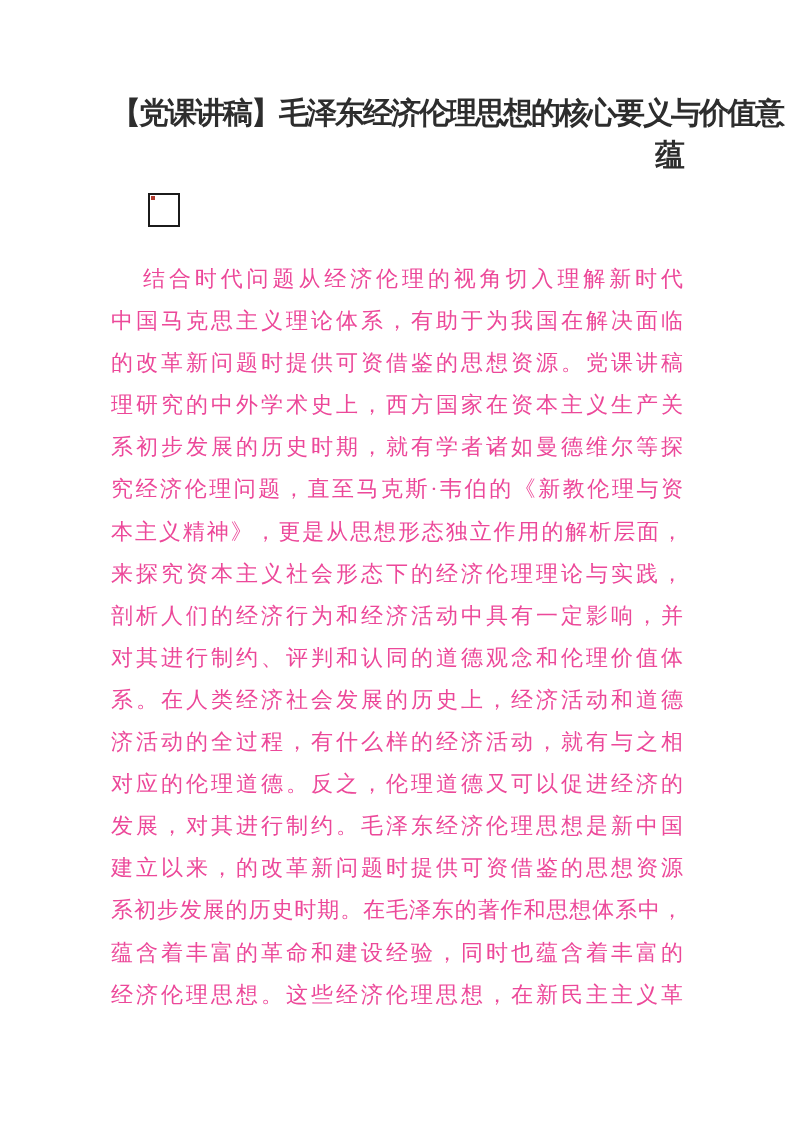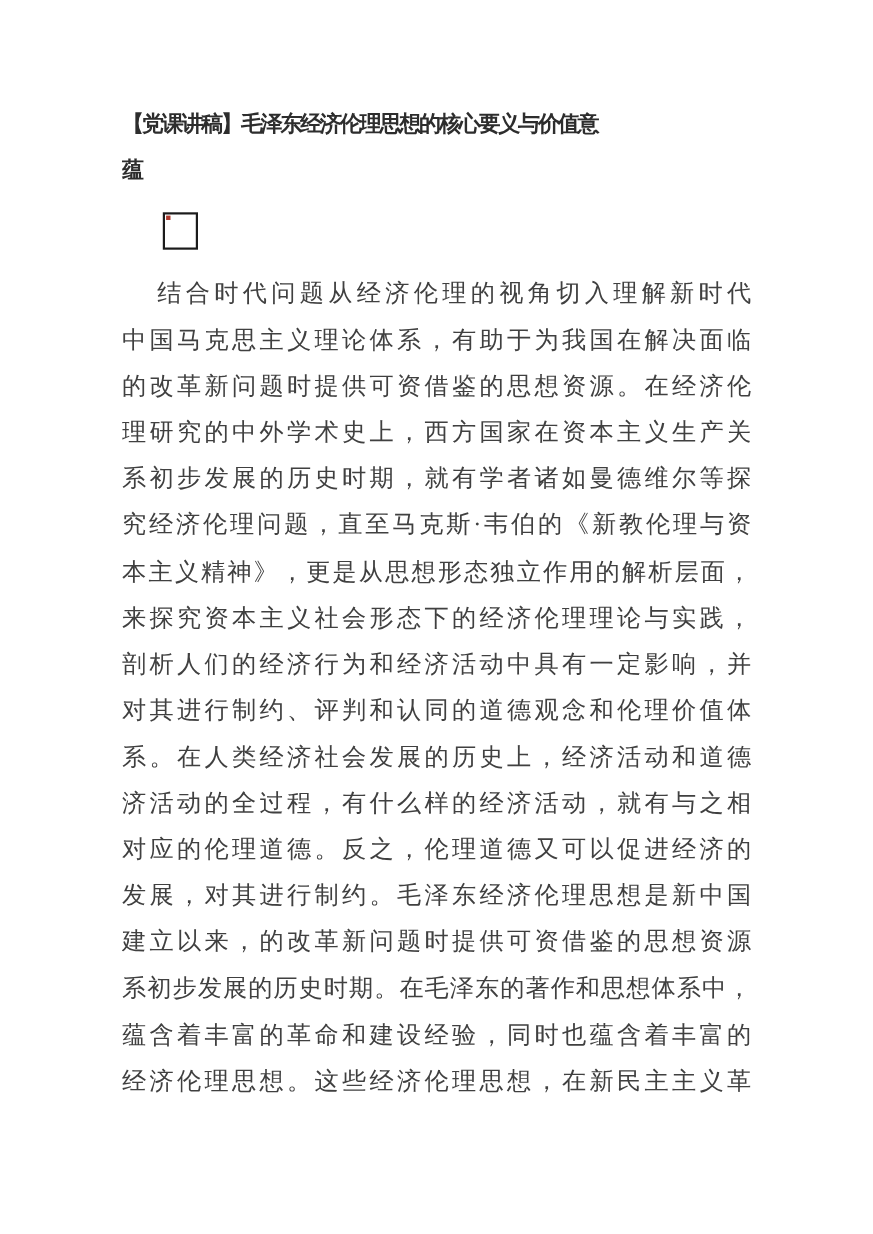--- a/index.html
+++ b/index.html
@@ -21,23 +21,23 @@
   .doc-title {
     margin: 0;
     padding: 0;
     font-family: "Liberation Sans", "DejaVu Sans", sans-serif;
     font-weight: 700;
     color: #2d2d2d;
   }
   .title-line {
     height: 42px;
     line-height: 42px;
-    font-size: 20px;
+    font-size: 30px;
     letter-spacing: -2px;
-    text-align: left;
+    text-align: right;
     white-space: nowrap;
   }
   
   .placeholder-row {
     margin-top: 17px;
     padding-left: 37px;
     height: 38px;
   }
   .img-placeholder {
     display: inline-block;
@@ -51,24 +51,24 @@
   .broken-mark {
     position: absolute;
     top: 1px;
     left: 1px;
     width: 4px;
     height: 4px;
     background: #b03a2e;
   }
   
   .doc-body {
-    margin-top: 15px;
+    margin-top: 27px;
     font-family: "Liberation Serif", "DejaVu Serif", serif;
     font-size: 22px;
-    color: #404040;
+    color: #ec4899;
   }
   .para-line {
     height: 42.1px;
     line-height: 42.1px;
     text-align: justify;
     text-align-last: justify;
     text-justify: inter-character;
     overflow: hidden;
   }
   .para-line.first-line {
@@ -87,21 +87,21 @@
 
   <div class="placeholder-row">
     <span class="img-placeholder">
       <span class="broken-mark"></span>
     </span>
   </div>
 
   <div class="doc-body">
     <div class="para-line first-line">结合时代问题从经济伦理的视角切入理解新时代</div>
     <div class="para-line">中国马克思主义理论体系，有助于为我国在解决面临</div>
-    <div class="para-line">的改革新问题时提供可资借鉴的思想资源。在经济伦</div>
+    <div class="para-line">的改革新问题时提供可资借鉴的思想资源。党课讲稿</div>
     <div class="para-line">理研究的中外学术史上，西方国家在资本主义生产关</div>
     <div class="para-line">系初步发展的历史时期，就有学者诸如曼德维尔等探</div>
     <div class="para-line">究经济伦理问题，直至马克斯·韦伯的《新教伦理与资</div>
     <div class="para-line">本主义精神》，更是从思想形态独立作用的解析层面，</div>
     <div class="para-line">来探究资本主义社会形态下的经济伦理理论与实践，</div>
     <div class="para-line">剖析人们的经济行为和经济活动中具有一定影响，并</div>
     <div class="para-line">对其进行制约、评判和认同的道德观念和伦理价值体</div>
     <div class="para-line">系。在人类经济社会发展的历史上，经济活动和道德</div>
     <div class="para-line">济活动的全过程，有什么样的经济活动，就有与之相</div>
     <div class="para-line">对应的伦理道德。反之，伦理道德又可以促进经济的</div>

